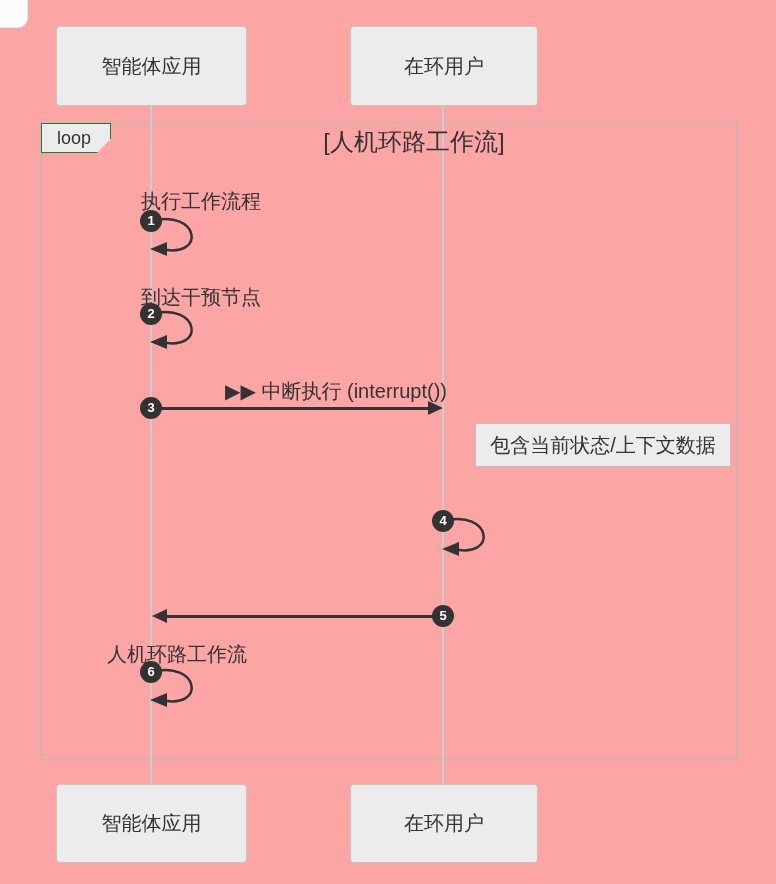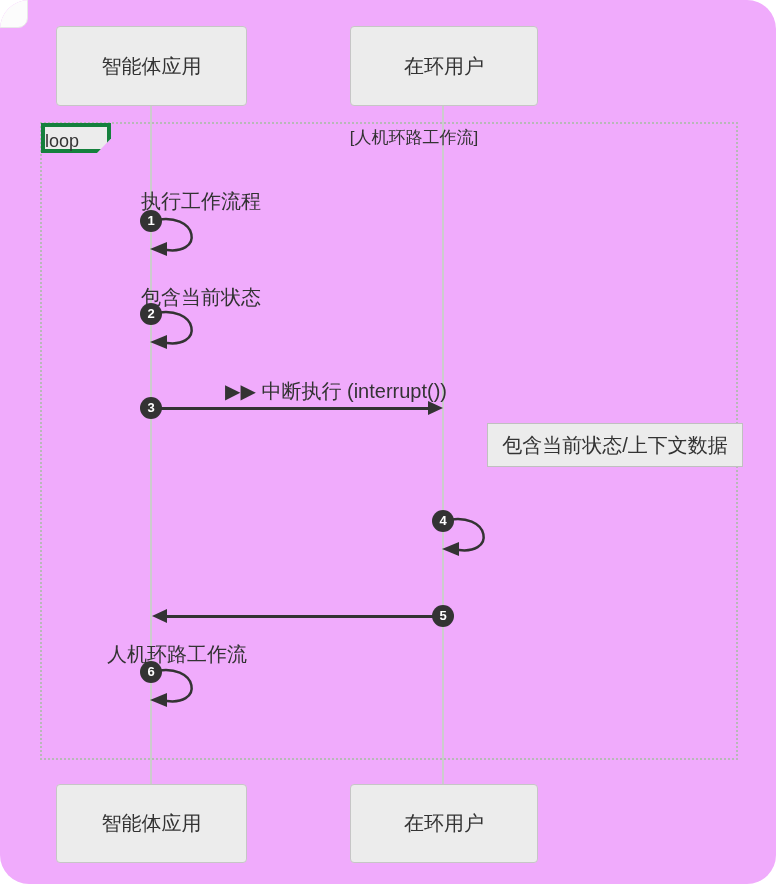--- a/index.html
+++ b/index.html
@@ -4,25 +4,24 @@
 <style>
   html, body {
     margin: 0;
     padding: 0;
     background: #ffffff;
   }
   .canvas {
     position: relative;
     width: 776px;
     height: 884px;
-    background: #f0abfc;
+    background: #fca5a5;
     overflow: hidden;
     font-family: "Liberation Sans", "DejaVu Sans", sans-serif;
     color: #333333;
-    border-radius: 29px;
   }
   
   .corner-artifact {
     position: absolute;
     left: -16px;
     top: -16px;
     width: 42px;
     height: 42px;
     background: #fcfcfc;
     border: 1px solid #e8e8e8;
@@ -54,34 +53,35 @@
     border: 2px dotted #b8b8b8;
     box-sizing: border-box;
   }
   .loop-tab {
     position: absolute;
     left: 41px;
     top: 123px;
     width: 70px;
     height: 30px;
     background: #ececec;
-    border: 4px solid #15803d;
+    border: 1px solid #15803d;
     box-sizing: border-box;
     clip-path: polygon(0 0, 100% 0, 100% 52%, 80% 100%, 0 100%);
     font-size: 18px;
     color: #333333;
     line-height: 28px;
+    padding-left: 15px;
   }
   .loop-condition {
     position: absolute;
     left: 264px;
     top: 126px;
     width: 300px;
     text-align: center;
-    font-size: 17px;
+    font-size: 24px;
     color: #333333;
   }
   .msg-text {
     position: absolute;
     font-size: 20px;
     color: #333333;
     text-align: right;
     white-space: nowrap;
   }
   .seq-badge {
@@ -130,21 +130,20 @@
     width: 256px;
     height: 44px;
     background: #ececec;
     border: 1px solid #c0c0c0;
     box-sizing: border-box;
     display: flex;
     align-items: center;
     justify-content: center;
     font-size: 20px;
     color: #333333;
-    margin-left: 12px;
   }
 </style>
 </head>
 <body>
 
 <div class="canvas">
 
   <div class="corner-artifact"></div>
 
   <div class="lifeline" style="left:150px; top:106px; height:678px;"></div>
@@ -163,21 +162,21 @@
   </div>
   <div class="loop-condition">[人机环路工作流]</div>
 
   <div class="msg-text" style="left:61px; top:188px; width:200px;">执行工作流程</div>
   <div class="seq-badge" style="left:140px; top:210px;">1</div>
   <svg class="self-loop" style="left:149px; top:213px;" width="70" height="48" viewBox="0 0 70 48">
     <path d="M3,8 C50,-4 58,46 12,36" fill="none" stroke="#333333" stroke-width="2.5"></path>
     <polygon points="1,36 18,29 18,43" fill="#333333"></polygon>
   </svg>
 
-  <div class="msg-text" style="left:61px; top:284px; width:200px;">包含当前状态</div>
+  <div class="msg-text" style="left:61px; top:284px; width:200px;">到达干预节点</div>
   <div class="seq-badge" style="left:140px; top:303px;">2</div>
   <svg class="self-loop" style="left:149px; top:306px;" width="70" height="48" viewBox="0 0 70 48">
     <path d="M3,8 C50,-4 58,46 12,36" fill="none" stroke="#333333" stroke-width="2.5"></path>
     <polygon points="1,36 18,29 18,43" fill="#333333"></polygon>
   </svg>
 
   <div class="msg-text" style="left:147px; top:378px; width:300px;">▶▶ 中断执行 (interrupt())</div>
   <div class="seq-badge" style="left:140px; top:397px;">3</div>
   <div class="msg-line" style="left:153px; top:407px; width:277px;"></div>
   <div class="arrow-head-right" style="left:428px; top:401px;"></div>

